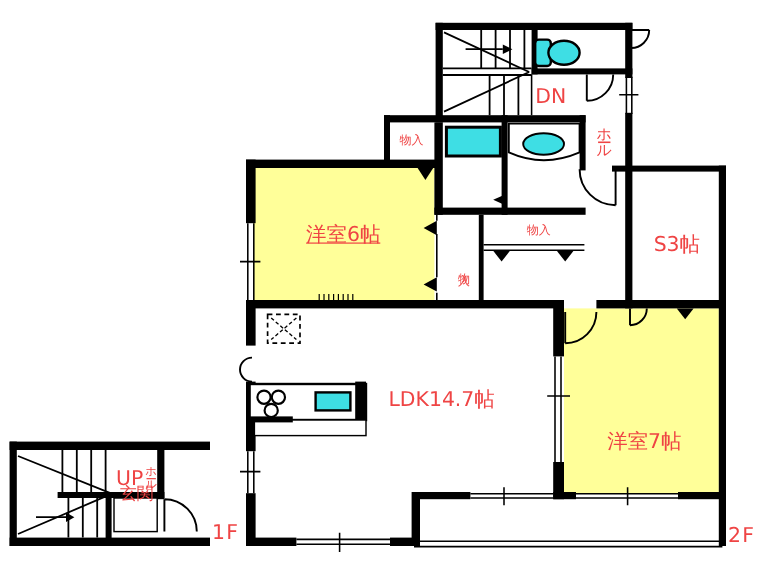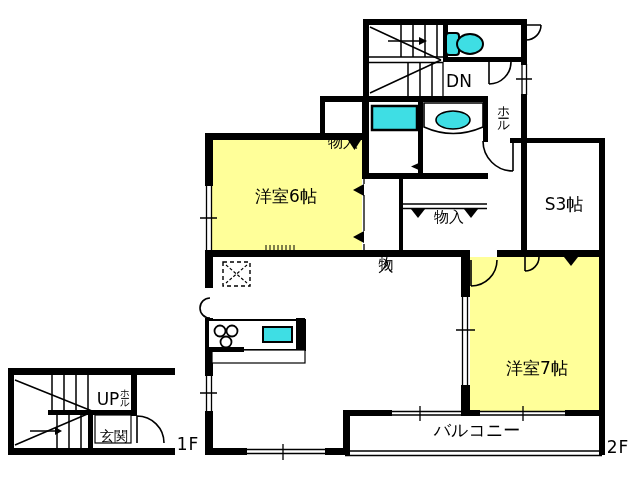--- a/index.html
+++ b/index.html
@@ -5,25 +5,25 @@
   html,body { margin:0; padding:0; background:#fff; }
   .plan {
     position:relative; width:640px; height:482px;
     background:var(--bg,#fff);
     font-family:"DejaVu Sans", sans-serif;
     color:#000; overflow:hidden;
   }
   .plan svg { position:absolute; left:0; top:0; }
   .lbl {
     position:absolute; transform:translate(-50%,-50%);
-    white-space:nowrap; line-height:1.05; color:#000000; user-select:none;
+    white-space:nowrap; line-height:1.05; color:#ef4444; user-select:none;
   }
   .v { writing-mode:vertical-rl; }
   .f17 { font-size:17px; }
-  .f15 { font-size:15px;margin-top:25px; }
+  .f15 { font-size:10px; }
   .f14 { font-size:14px; }
   .f12 { font-size:12.5px; }
   .f9  { font-size:9.5px; }
   .fl  { font-size:17px; letter-spacing:1px; }
 </style>
 </head>
 <body>
 
 <div class="plan" id="plan" style="--room-fill: #FFFF99; --fixture-fill: #3EDEE4; --wall: #000000; --bg: #FFFFFF;">
 
@@ -155,27 +155,27 @@
     <polygon points="364,231 364,243 353,237"></polygon>
     <polygon points="421,162 421,171 411,166.5"></polygon>
     <polygon points="411,209 425,209 418,218"></polygon>
     <polygon points="464,209 478,209 471,218"></polygon>
     <polygon points="564,257 578,257 571,266"></polygon>
   </g>
 
   <rect x="95" y="415" width="36" height="28" fill="none" stroke="var(--wall,#000)" stroke-width="1.2"></rect>
 </svg>
 
-  <div class="lbl f17" style="left:286px; top:197px;">洋室6帖</div>
+  <div class="lbl f17" style="left:286px; top:197px;text-decoration:underline;">洋室6帖</div>
   <div class="lbl f17" style="left:564px; top:205px;">S3帖</div>
+  <div class="lbl f17" style="left:368px; top:334px;">LDK14.7帖</div>
   <div class="lbl f17" style="left:537px; top:341px;margin-top:28px;">洋室7帖</div>
-  <div class="lbl f17" style="left:477px; top:431px;">バルコニー</div>
   <div class="lbl f15" style="left:343px; top:118px;">物入</div>
   <div class="lbl f15" style="left:449px; top:193px;">物入</div>
   <div class="lbl f15 v" style="left:385px; top:220px;">物入</div>
   <div class="lbl f12 v" style="left:504px; top:112px;">ホール</div>
   <div class="lbl f9 v" style="left:125px; top:393px;">ホール</div>
   <div class="lbl f17" style="left:459px; top:82px;">DN</div>
   <div class="lbl f17" style="left:108px; top:400px;">UP</div>
-  <div class="lbl f14" style="left:114px; top:436px;">玄関</div>
+  <div class="lbl f14" style="left:114px; top:413px;font-family:Liberation Mono, monospace;">玄関</div>
   <div class="lbl fl" style="left:188px; top:445px;">1F</div>
   <div class="lbl fl" style="left:618px; top:448px;">2F</div>
 </div>
 
 </body></html>

